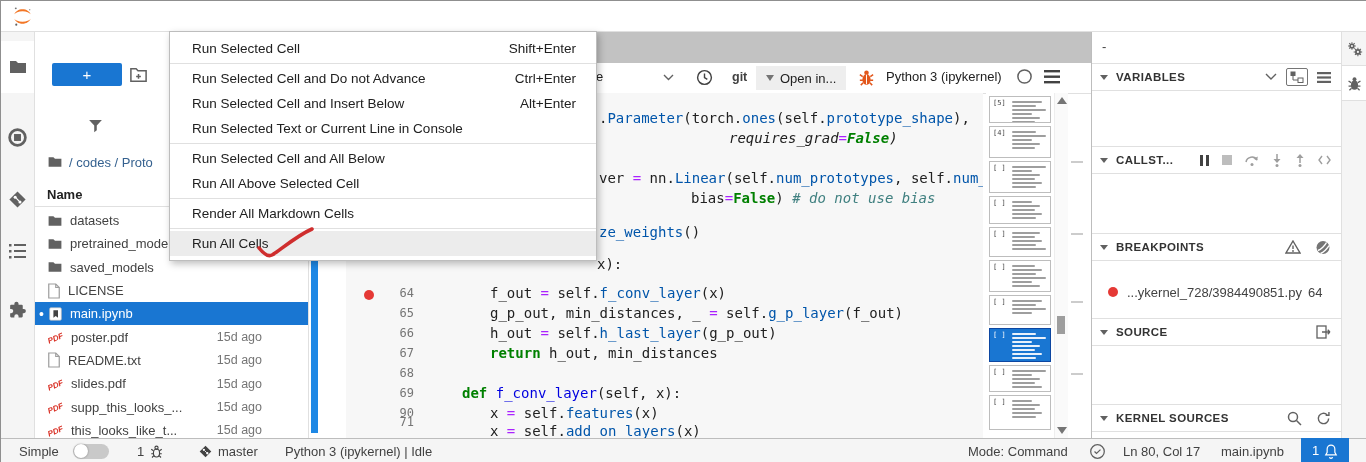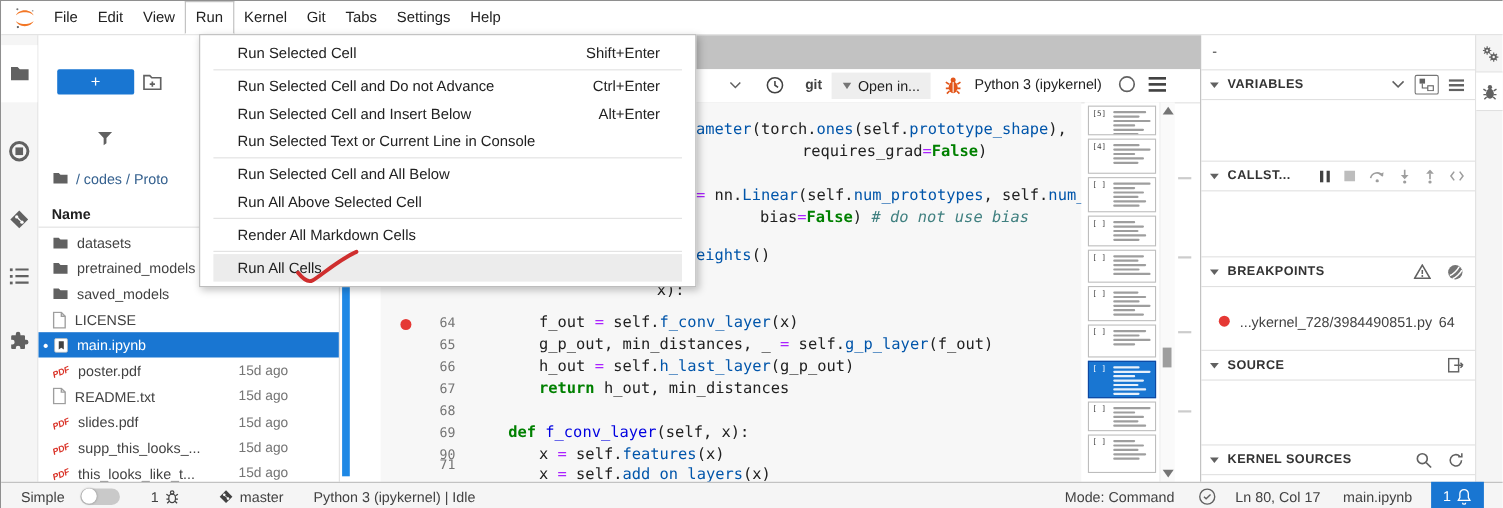--- a/index.html
+++ b/index.html
@@ -6,22 +6,22 @@
   .frame{position:relative;width:1366px;height:462px;border:1px solid #8f8f8f;background:#fff;
          font-family:"Liberation Sans",sans-serif;font-size:13px;color:#212121;overflow:hidden}
   .abs{position:absolute}
   svg{display:block}
   
   .menubar{position:absolute;left:0;top:0;width:1366px;height:30px;background:#fff;border-bottom:1px solid #e0e0e0;display:flex;align-items:center;z-index:6}
   #menubar-items{display:flex;height:30px;margin-left:6px}
   .mb-item{padding:0 9px;line-height:29px;font-size:13.5px;white-space:nowrap;cursor:default}
   .mb-item.active{background:#fff;border:1px solid #bdbdbd;border-bottom:1px solid #fff;position:relative;z-index:12;line-height:27px}
   
-  .dropdown{position:absolute;left:180px;top:30px;width:426px;background:#fff;border:1px solid #bdbdbd;
-            box-shadow:2px 3px 7px rgba(0,0,0,.25);z-index:10;padding:4px 12px}
+  .dropdown{position:absolute;left:168px;top:30px;width:426px;background:#fff;border:1px solid #bdbdbd;
+            box-shadow:2px 3px 7px rgba(0,0,0,.25);z-index:10;padding:4px 0}
   .menu-item{height:25px;display:flex;align-items:center;padding:0 20px 0 22px;font-size:13.5px;white-space:nowrap}
   .menu-item.highlight{background:#ececec}
   .mi-shortcut{margin-left:auto;color:#212121}
   .menu-divider{border-top:1px solid #e0e0e0;margin:2px 0}
   .check-svg{position:absolute;left:86px;top:194px;overflow:visible;z-index:11}
   
   .activitybar{position:absolute;left:0;top:30px;width:33px;height:407px;background:#f5f5f5;border-right:1px solid #e0e0e0}
   .ab-icon{position:absolute;left:0;width:33px;height:40px;display:flex;align-items:center;justify-content:center}
   .ab-active{background:#fff}
   
@@ -80,31 +80,20 @@
   <div class="menubar">
     <span style="margin-left:10px">
       <svg width="23" height="23" viewBox="0 0 24 24">
         <path d="M12 17.6c-4.2 0-7.4-1.6-8.5-3.2 1.1 3 4.5 5.2 8.5 5.2s7.4-2.2 8.5-5.2c-1.1 1.6-4.3 3.2-8.5 3.2z" fill="#f37726"></path>
         <path d="M12 6.4c4.2 0 7.4 1.6 8.5 3.2-1.1-3-4.5-5.2-8.5-5.2S4.6 6.6 3.5 9.6C4.6 8 7.8 6.4 12 6.4z" fill="#f37726"></path>
         <circle cx="5" cy="3.5" r="1" fill="#757575"></circle>
           <circle cx="19.5" cy="5" r="0.8" fill="#9e9e9e"></circle>
           <circle cx="5.5" cy="20.5" r="1.1" fill="#616161"></circle>
       </svg>
     </span>
-    <div id="menubar-items">
-        <div class="mb-item">File</div>
-        <div class="mb-item">Edit</div>
-        <div class="mb-item">View</div>
-        <div class="mb-item active">Run</div>
-        <div class="mb-item">Kernel</div>
-        <div class="mb-item">Git</div>
-        <div class="mb-item">Tabs</div>
-        <div class="mb-item">Settings</div>
-        <div class="mb-item">Help</div>
-      </div>
   </div>
 
   <div class="activitybar">
     <div class="ab-icon ab-active" style="top:10px;height:52px">
       <span>
           <svg width="20" height="20" viewBox="0 0 20 20">
             <path d="M2 4h6l2 2h8v10H2z" fill="#616161"></path>
           </svg>
         </span>
     </div>
@@ -334,21 +323,21 @@
         <div class="ln" style="top: 211px;">65</div>
         <div class="ln" style="top: 231px;">66</div>
         <div class="ln" style="top: 251px;">67</div>
         <div class="ln" style="top: 271px;">68</div>
         <div class="ln" style="top: 291px;">69</div>
         <div class="ln" style="top: 311px;">90</div>
         <div class="ln" style="top: 320px;">71</div>
       </div>
     <div id="code-area">
         <div class="code-line" style="left: 253px; top: 16px;"><span class="tk-v">.</span><span class="tk-p">Parameter</span><span class="tk-v">(torch.</span><span class="tk-p">ones</span><span class="tk-v">(self.</span><span class="tk-p">prototype_shape</span><span class="tk-v">),</span></div>
-        <div class="code-line" style="left: 383px; top: 36px;"><span class="tk-v">requires_grad</span><span class="tk-o">=</span><span class="tk-k">False</span><span class="tk-v">)</span></div>
+        <div class="code-line" style="left: 383px; top: 36px; font-style: italic;"><span class="tk-v">requires_grad</span><span class="tk-o">=</span><span class="tk-k">False</span><span class="tk-v">)</span></div>
         <div class="code-line" style="left: 253px; top: 76px;"><span class="tk-v">ver </span><span class="tk-o">=</span><span class="tk-v"> nn.</span><span class="tk-p">Linear</span><span class="tk-v">(self.</span><span class="tk-p">num_prototypes</span><span class="tk-v">, self.</span><span class="tk-p">num_classes</span></div>
         <div class="code-line" style="left: 345px; top: 96px;"><span class="tk-v">bias</span><span class="tk-o">=</span><span class="tk-k">False</span><span class="tk-v">) </span><span class="tk-c"># do not use bias</span></div>
         <div class="code-line" style="left: 253px; top: 130px;"><span class="tk-p">ze_weights</span><span class="tk-v">()</span></div>
         <div class="code-line" style="left: 251px; top: 162px;"><span class="tk-v">x):</span></div>
         <div class="code-line" style="left: 144px; top: 191px;"><span class="tk-v">f_out </span><span class="tk-o">=</span><span class="tk-v"> self.</span><span class="tk-p">f_conv_layer</span><span class="tk-v">(x)</span></div>
         <div class="code-line" style="left: 144px; top: 211px;"><span class="tk-v">g_p_out, min_distances, _ </span><span class="tk-o">=</span><span class="tk-v"> self.</span><span class="tk-p">g_p_layer</span><span class="tk-v">(f_out)</span></div>
         <div class="code-line" style="left: 144px; top: 231px;"><span class="tk-v">h_out </span><span class="tk-o">=</span><span class="tk-v"> self.</span><span class="tk-p">h_last_layer</span><span class="tk-v">(g_p_out)</span></div>
         <div class="code-line" style="left: 144px; top: 251px;"><span class="tk-k">return</span><span class="tk-v"> h_out, min_distances</span></div>
         <div class="code-line" style="left: 144px; top: 271px;"></div>
         <div class="code-line" style="left: 116px; top: 291px;"><span class="tk-k">def</span><span class="tk-v"> </span><span class="tk-d">f_conv_layer</span><span class="tk-v">(self, x):</span></div>

